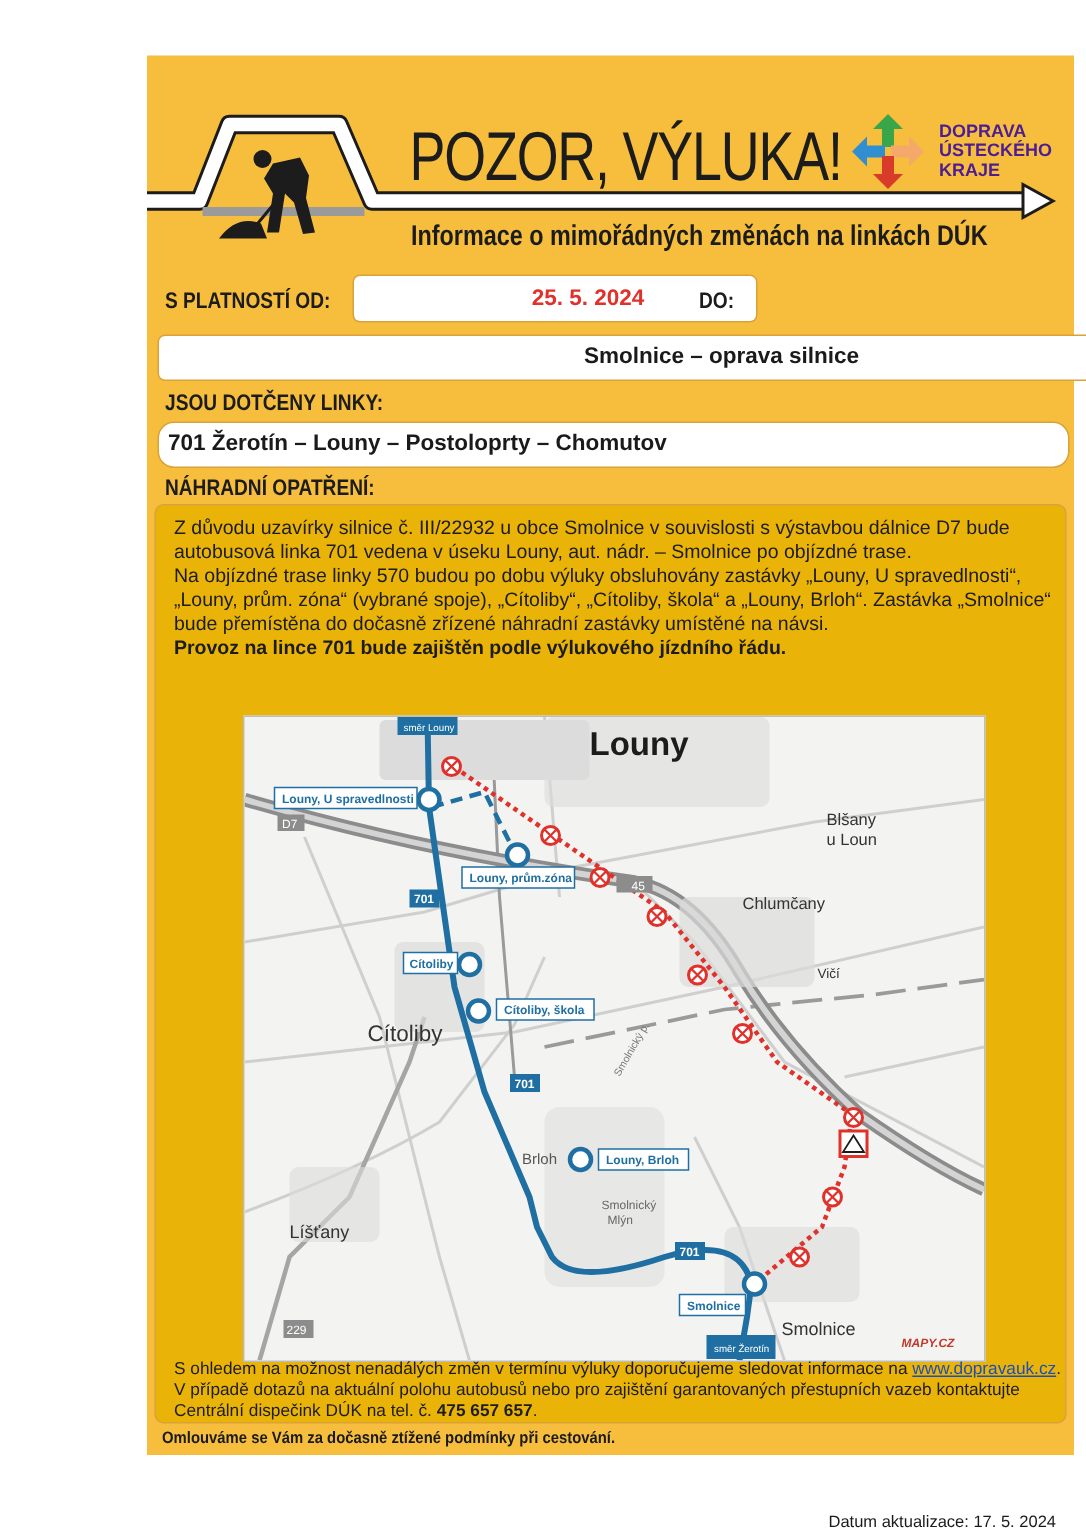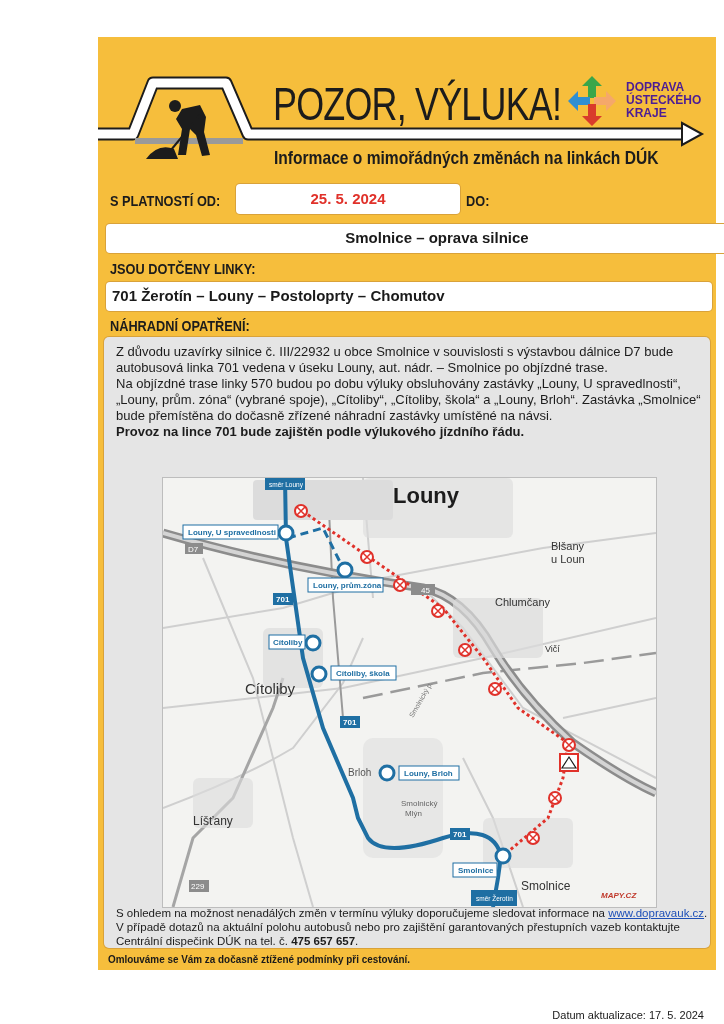--- a/index.html
+++ b/index.html
@@ -8,25 +8,25 @@
   .panel { position:absolute; left:54px; top:37px; width:618px; height:933px; background:#f6be3c;margin-left:44px; }
   
   .header { position:absolute; left:0; top:0; width:618px; height:135px; }
   .title { position:absolute; left:175px; top:44px; font-family:"Liberation Sans Narrow","Liberation Sans", sans-serif;
            font-size:46px; font-weight:normal; letter-spacing:-1px; color:#1c1c1c; transform:scaleX(0.78); transform-origin:left top; line-height:1; }
   .subtitle { position:absolute; left:176px; top:110px; font-size:19px; font-weight:bold; color:#1c1c1c; transform:scaleX(0.82); transform-origin:left top; white-space:nowrap; }
   .brand { position:absolute; left:528px; top:44px; font-size:12px; font-weight:bold; line-height:13px; color:#4c1d95; }
   .logo { position:absolute; left:468px; top:37px; width:52px; height:54px; }
   
   .label { position:absolute; font-weight:bold; font-size:15px; color:#1c1c1c; transform:scaleX(0.85); transform-origin:left center; white-space:nowrap; }
-  .box { position:absolute; background:#fff; border-radius:4px; box-shadow:0 0 0 1px #d9a23a; }
+  .box { position:absolute; background:#fff; border-radius:4px; box-shadow:0 0 0 1px #d9a23a;padding-left:44px; }
   .date { color:#e0312a; font-weight:bold; font-size:15px; text-align:center; line-height:30px; }
   .heading-box { font-weight:bold; font-size:15px; text-align:center; line-height:28px; }
-  .line-box { font-weight:bold; font-size:15px; line-height:28px; padding-left:6px; }
-  .content { position:absolute; left:6px; top:300px; width:606px; height:611px; background:#e5e5e5; border-radius:5px; box-shadow:0 0 0 1px #d9a23a; }
+  .line-box { font-weight:bold; font-size:15px; line-height:28px; padding-left:6px;border-radius:10px; }
+  .content { position:absolute; left:6px; top:300px; width:606px; height:611px; background:#eab308; border-radius:5px; box-shadow:0 0 0 1px #d9a23a; }
   .body-text { position:absolute; left:12px; top:7px; width:590px; font-size:13px; line-height:16px; color:#1c1c1c; }
   .body-text p { margin:0; }
   .map { position:absolute; left:58px; top:140px; width:493px; height:429px; background:#f3f3f1; border:1px solid #bdbdbd; overflow:hidden; }
   .foot-text { position:absolute; left:12px; top:569px; width:596px; font-size:11.5px; line-height:14px; color:#1c1c1c; }
   .foot-text a { color:#1d4fb8; text-decoration:underline; }
   .foot-text .phone { font-weight:bold; }
   .bottom-left { position:absolute; left:10px; top:916px; font-size:11px; font-weight:bold; transform:scaleX(0.9); transform-origin:left center; white-space:nowrap; }
   .bottom-right { position:absolute; right:12px; top:972px; font-size:11px; }
   .map svg text { font-family:"Liberation Sans", sans-serif; }
 </style>

